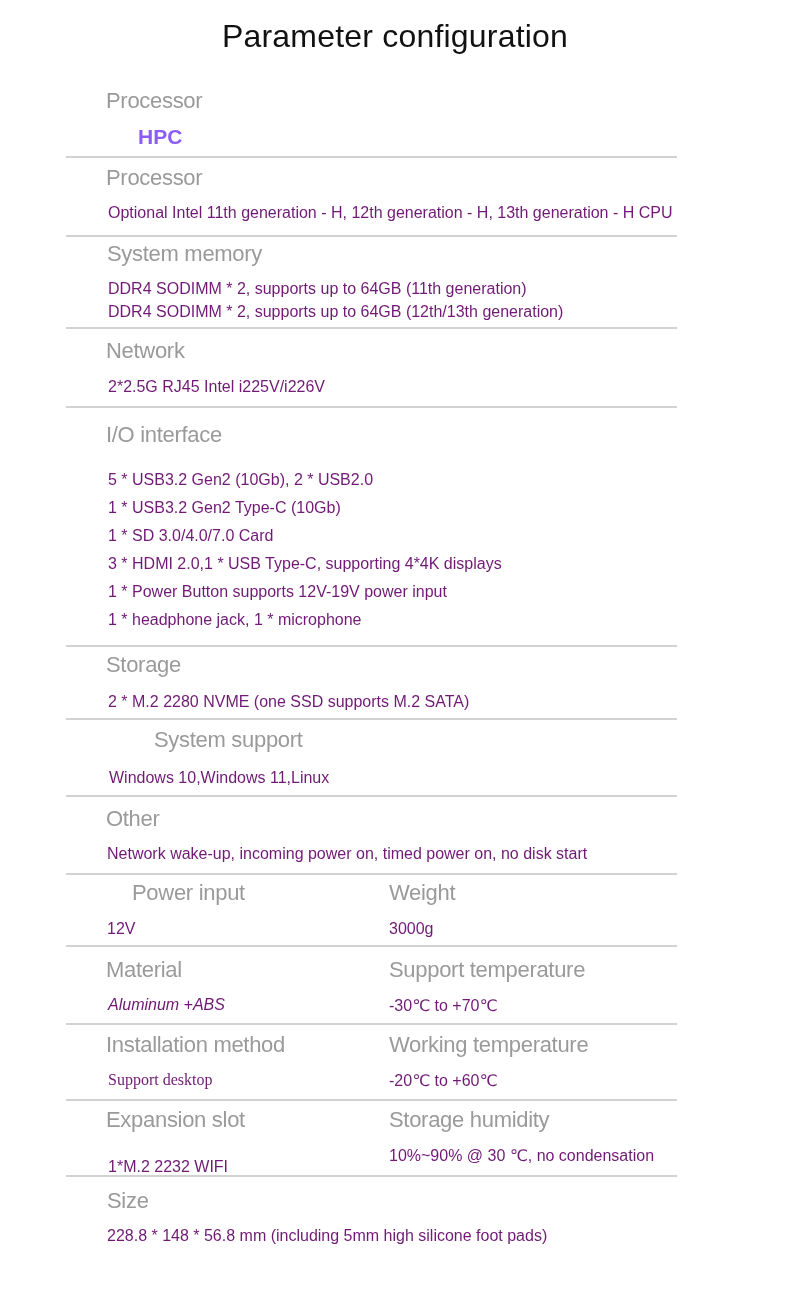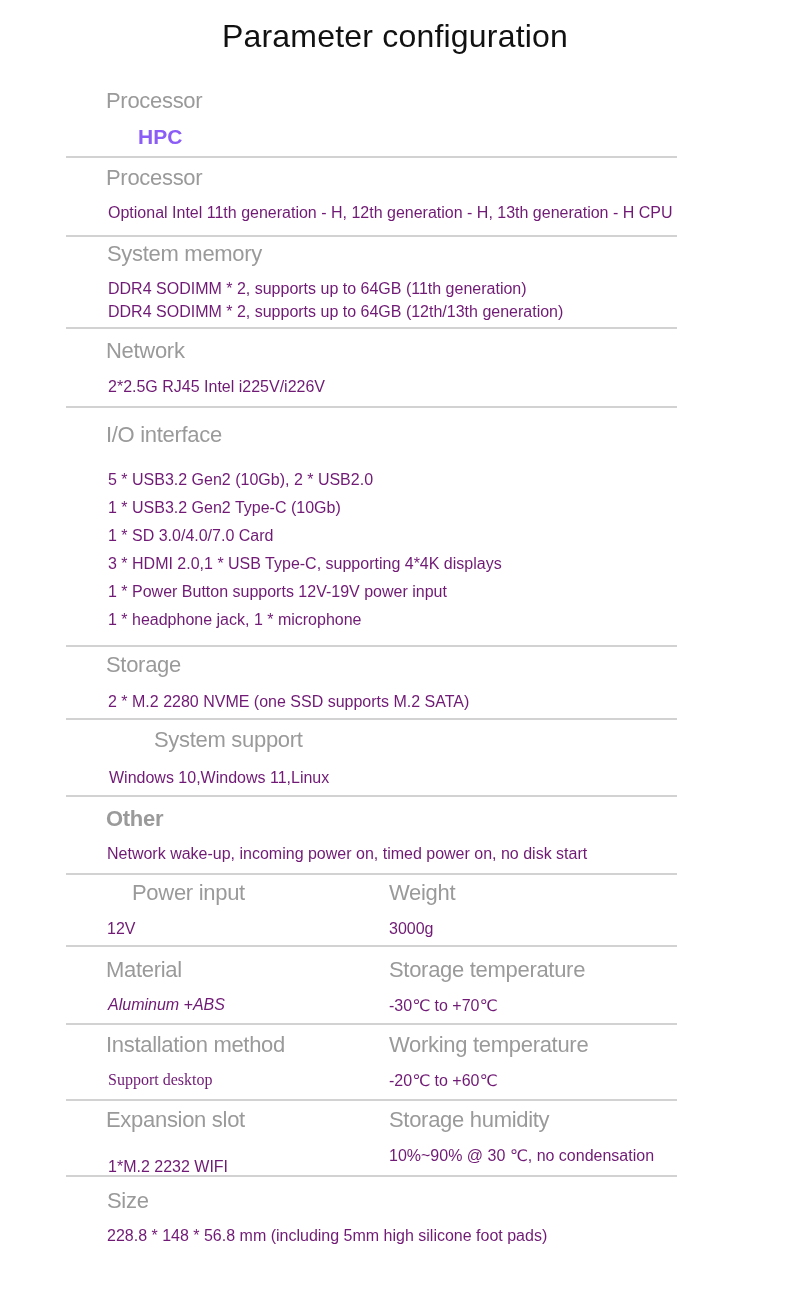--- a/index.html
+++ b/index.html
@@ -86,33 +86,33 @@
 <div class="divider" style="top:645px;"></div>
 
 <div class="label" style="left:106px; top:652px;">Storage</div>
 <div class="value" style="left:108px; top:693px;">2 * M.2 2280 NVME (one SSD supports M.2 SATA)</div>
 <div class="divider" style="top:718px;"></div>
 
 <div class="label" style="left:106px; top:727px;margin-left:48px;">System support</div>
 <div class="value" style="left:109px; top:769px;">Windows 10,Windows 11,Linux</div>
 <div class="divider" style="top:795px;"></div>
 
-<div class="label" style="left:106px; top:806px;font-weight:bold;">Other</div>
+<div class="label" style="left:106px; top:806px;">Other</div>
 <div class="value" style="left:107px; top:845px;">Network wake-up, incoming power on, timed power on, no disk start</div>
 <div class="divider" style="top:873px;"></div>
 
 <div class="label" style="left:106px; top:880px;margin-left:26px;">Power input</div>
 <div class="value" style="left:107px; top:920px;">12V</div>
 <div class="label" style="left:389px; top:880px;">Weight</div>
 <div class="value" style="left:389px; top:920px;">3000g</div>
 <div class="divider" style="top:945px;"></div>
 
 <div class="label" style="left:106px; top:957px;">Material</div>
 <div class="value" style="left:108px; top:996px;font-style:italic;">Aluminum +ABS</div>
-<div class="label" style="left:389px; top:957px;">Storage temperature</div>
+<div class="label" style="left:389px; top:957px;">Support temperature</div>
 <div class="value" style="left:389px; top:996px;">-30℃ to +70℃</div>
 <div class="divider" style="top:1023px;"></div>
 
 <div class="label" style="left:106px; top:1032px;">Installation method</div>
 <div class="value" style="left:108px; top:1071px;font-family:Liberation Serif, serif;">Support desktop</div>
 <div class="label" style="left:389px; top:1032px;">Working temperature</div>
 <div class="value" style="left:389px; top:1071px;">-20℃ to +60℃</div>
 <div class="divider" style="top:1099px;"></div>
 
 <div class="label" style="left:106px; top:1107px;">Expansion slot</div>

